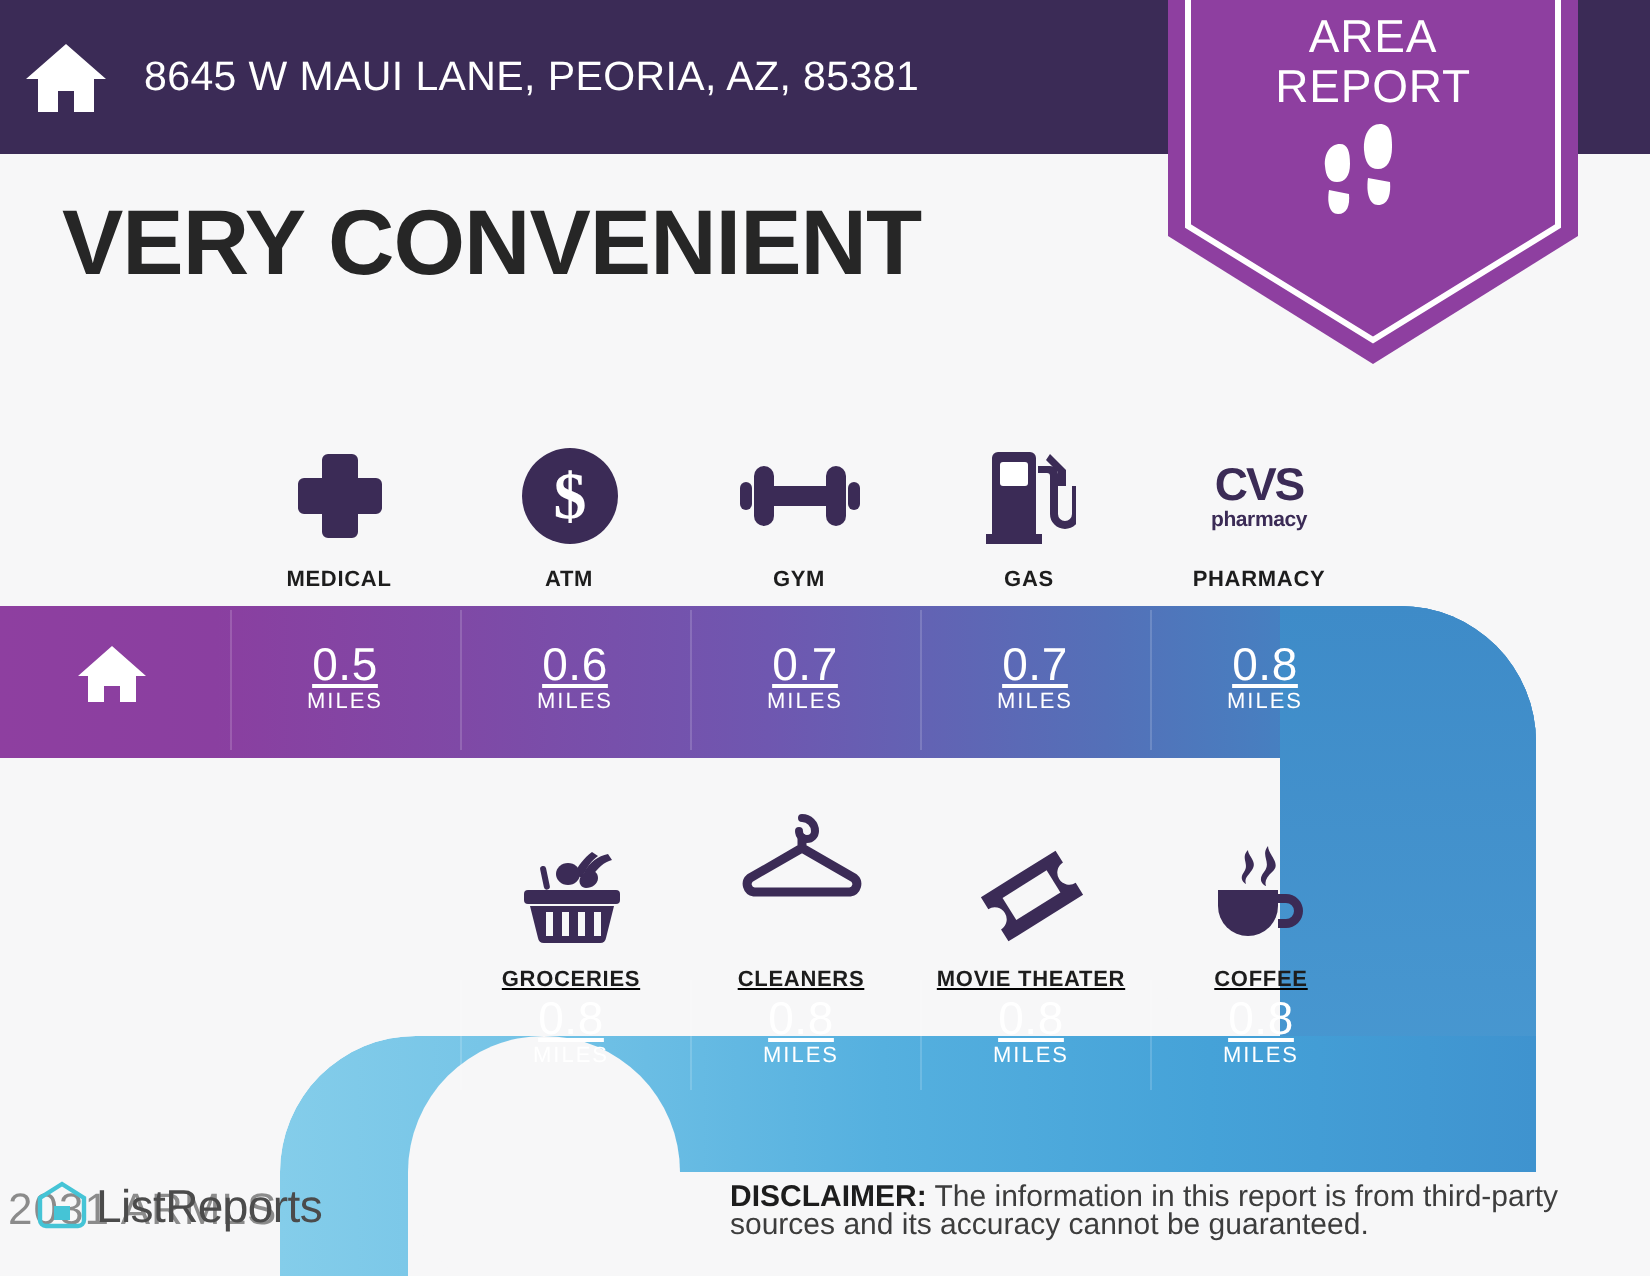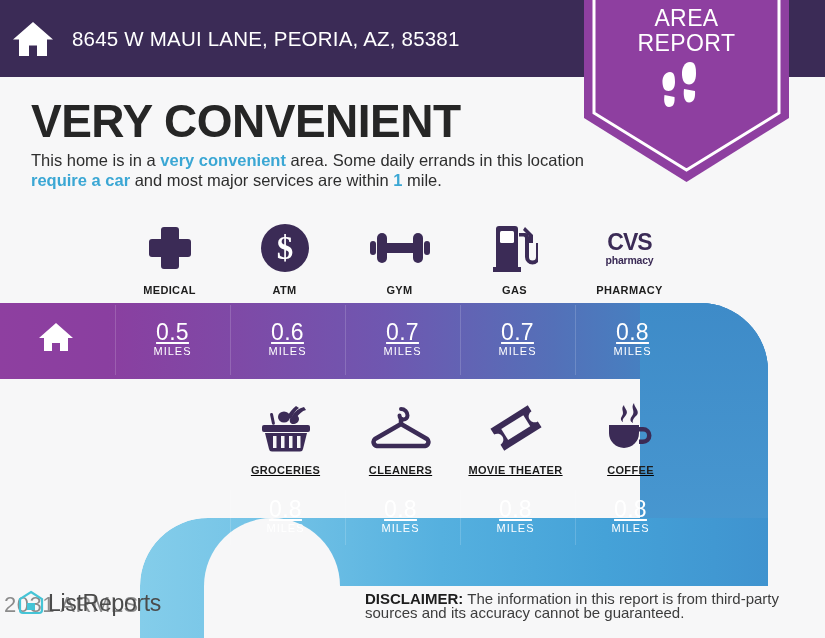--- a/index.html
+++ b/index.html
@@ -121,23 +121,20 @@
         <path d="M100 103 c-1 7 .5 13.5 5 13.5 c5 0 6.5 -5 6 -11.5 z"></path>
       </g>
     </svg>
     <div class="pennant-text">
       <div>AREA</div>
       <div>REPORT</div>
     </div>
   </div>
 
   <div class="headline">VERY CONVENIENT</div>
-  <div class="subline">
-    <span>This home is in a </span><b>very convenient</b><span> area. Some daily errands in this location </span><b>require a car</b><span> and most major services are within </span><b>1</b><span> mile.</span>
-  </div>
 
   <div class="iconrow" style="left:112px;top:222px;">
 
     <div class="iconcell" style="width:115px;">
       <span class="glyph">
         <svg width="48" height="48" viewBox="0 0 48 48" xmlns="http://www.w3.org/2000/svg">
           <path d="M18 3 h12 a3 3 0 0 1 3 3 v9 h9 a3 3 0 0 1 3 3 v12 a3 3 0 0 1 -3 3 h-9 v9 a3 3 0 0 1 -3 3 h-12 a3 3 0 0 1 -3 -3 v-9 h-9 a3 3 0 0 1 -3 -3 v-12 a3 3 0 0 1 3 -3 h9 v-9 a3 3 0 0 1 3 -3 z" fill="#3b2b56"></path>
         </svg>
       </span>
       <span class="caption">MEDICAL</span>
@@ -312,21 +309,21 @@
           <path d="M5 30 h42 l-4 16 a3 3 0 0 1 -3 2.5 H12 a3 3 0 0 1 -3 -2.5 Z" fill="#3b2b56"></path>
           <rect x="13" y="33" width="3.5" height="12" fill="#f7f7f8"></rect>
           <rect x="21" y="33" width="3.5" height="12" fill="#f7f7f8"></rect>
           <rect x="29" y="33" width="3.5" height="12" fill="#f7f7f8"></rect>
           <rect x="37" y="33" width="3.5" height="12" fill="#f7f7f8"></rect>
         </svg>
       </span>
       <span class="caption">GROCERIES</span>
     </div>
 
-    <div class="iconcell" style="width:115px;">
+    <div class="iconcell" style="width:115px;gap:20px;">
       <span class="glyph">
         <svg width="60" height="44" viewBox="0 0 60 44" xmlns="http://www.w3.org/2000/svg">
           <path d="M30 3 a6.5 6.5 0 0 1 6.5 6.5 a4 4 0 0 1 -4 4 a4 4 0 0 1 -4 -4" fill="none" stroke="#3b2b56" stroke-width="4" stroke-linecap="round"></path>
           <path d="M30 13 v5 L4 33 a4 4 0 0 0 2 7 h48 a4 4 0 0 0 2 -7 L30 18" fill="none" stroke="#3b2b56" stroke-width="4.5" stroke-linejoin="round" stroke-linecap="round"></path>
         </svg>
       </span>
       <span class="caption">CLEANERS</span>
     </div>
 
     <div class="iconcell" style="width:115px;">

